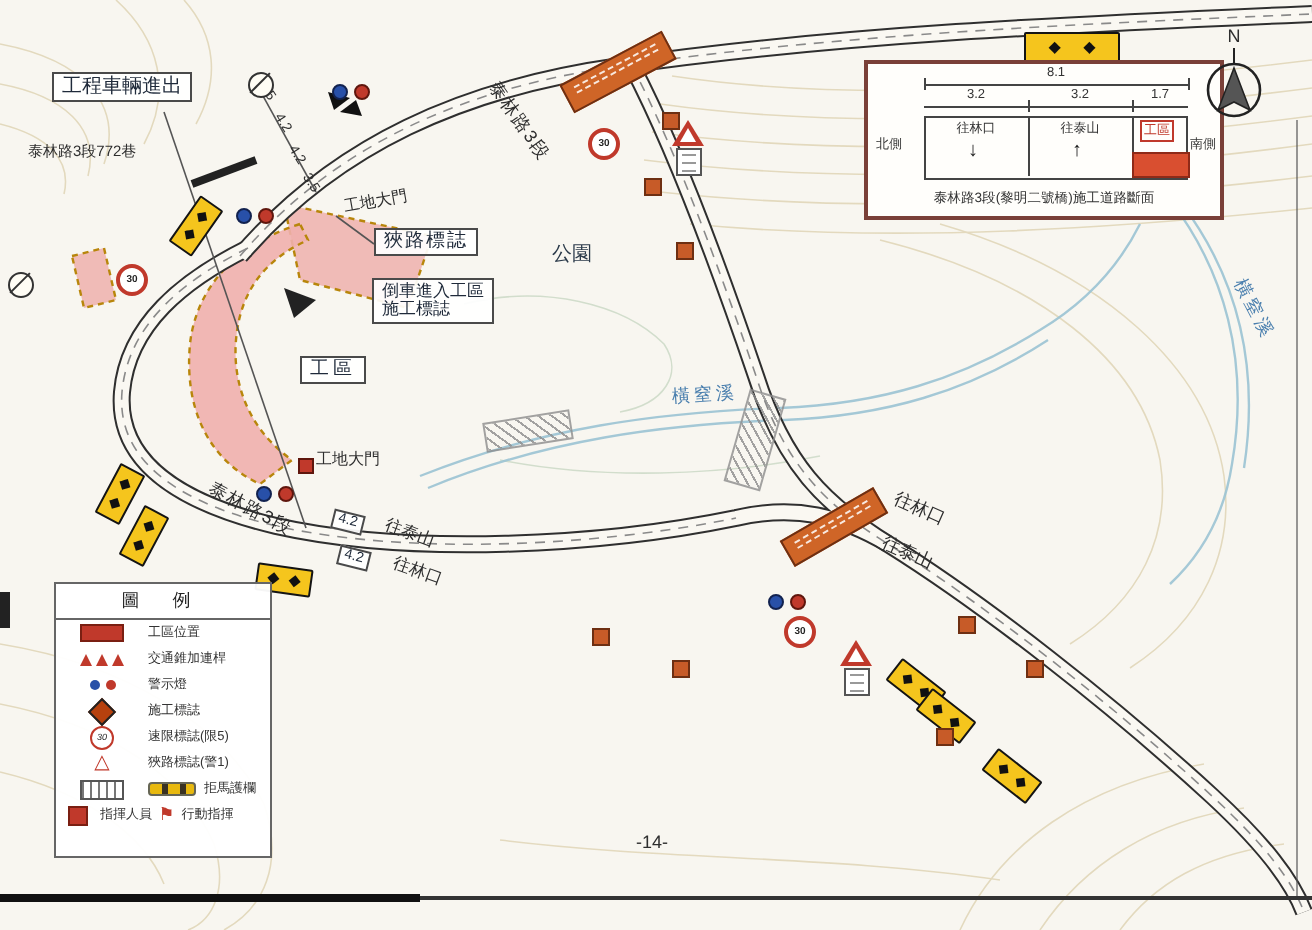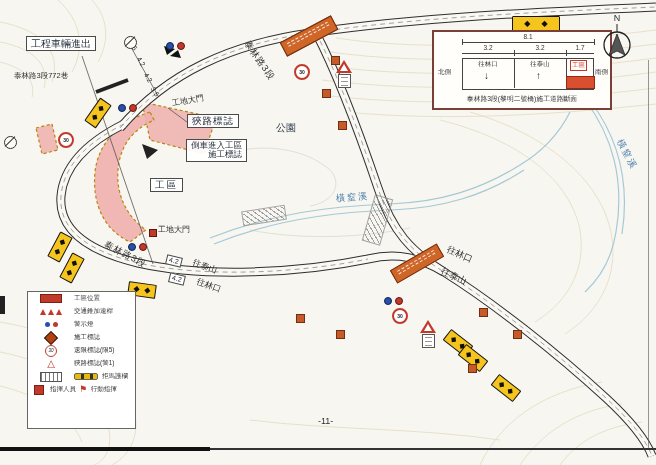--- a/index.html
+++ b/index.html
@@ -143,21 +143,21 @@
   <div class="lbl" style="left:136px;top:58px;font-size:7px;transform:rotate(58deg);">4.2</div>
   <div class="lbl" style="left:143px;top:74px;font-size:7px;transform:rotate(58deg);">4.2</div>
   <div class="lbl" style="left:150px;top:88px;font-size:7px;transform:rotate(58deg);">3.5</div>
 
   <div class="lbl" style="left:236px;top:56px;font-size:9px;transform:rotate(55deg);letter-spacing:1px;">泰林路3段</div>
   <div class="lbl" style="left:172px;top:97px;font-size:8px;transform:rotate(-10deg);">工地大門</div>
 
   <div class="lbl boxed" style="left:187px;top:114px;font-size:9.5px;letter-spacing:1px;">狹路標誌</div>
   <div class="lbl" style="left:276px;top:122px;font-size:10px;color:#2b3a4a;">公園</div>
 
-  <div class="lbl boxed" style="left:186px;top:139px;font-size:8.5px;text-align:right;">
+  <div class="lbl boxed" style="left:186px;top:139px;font-size:8.5px;text-align:left;">
     <div>倒車進入工區</div>
     <div>施工標誌</div>
   </div>
   <div class="lbl boxed" style="left:150px;top:178px;font-size:9.5px;letter-spacing:2px;">工區</div>
 
   <div class="lbl" style="left:158px;top:226px;font-size:8px;">工地大門</div>
   <div class="redflag" style="left:149px;top:229px;"></div>
 
   <div class="lbl blue" style="left:336px;top:193px;font-size:9px;transform:rotate(-4deg);letter-spacing:2px;">橫窒溪</div>
   <div class="lbl blue" style="left:610px;top:150px;font-size:9px;transform:rotate(62deg);letter-spacing:2px;">橫窒溪</div>
@@ -253,20 +253,21 @@
   <div class="abs" style="left:600px;top:14px;width:34px;text-align:center;">
     <div class="lbl" style="position:static;font-size:9px;">N</div>
     <svg width="34" height="36" viewBox="0 0 34 36">
       <line x1="17" y1="0" x2="17" y2="8" stroke="#222" stroke-width="1"></line>
       <circle cx="17" cy="21" r="13" fill="none" stroke="#222" stroke-width="1.3"></circle>
       <polygon points="17,10 25,31 17,27 9,31" fill="#555" stroke="#222" stroke-width="0.8"></polygon>
     </svg>
   </div>
 
   <div id="legend">
+    <div class="ltitle">圖 例</div>
     <div class="lrow">
       <span class="lico">
           <i class="swatch"></i>
         </span>
       <span class="ltxt">工區位置</span>
     </div>
     <div class="lrow">
       <span class="lico">
           <i class="cone"></i>
           <i class="cone"></i>
@@ -309,19 +310,19 @@
     <div class="lrow">
       <span class="lico" style="width:14px;">
           <i class="rsq"></i>
         </span>
       <span class="ltxt">指揮人員</span>
       <i class="flagman"></i>
       <span class="ltxt">行動指揮</span>
     </div>
   </div>
 
-  <div class="lbl" style="left:318px;top:417px;font-size:9px;">-11-</div>
+  <div class="lbl" style="left:318px;top:417px;font-size:9px;">-14-</div>
 
   <div class="abs" style="left:648px;top:60px;width:1px;height:388px;background:#555;opacity:.6;"></div>
   <div class="abs" style="left:0;top:448px;width:656px;height:2px;background:#333;"></div>
   <div class="abs" style="left:0;top:447px;width:210px;height:4px;background:#111;"></div>
   <div class="abs" style="left:0;top:296px;width:5px;height:18px;background:#222;"></div>
 </div>
 
 </body></html>

